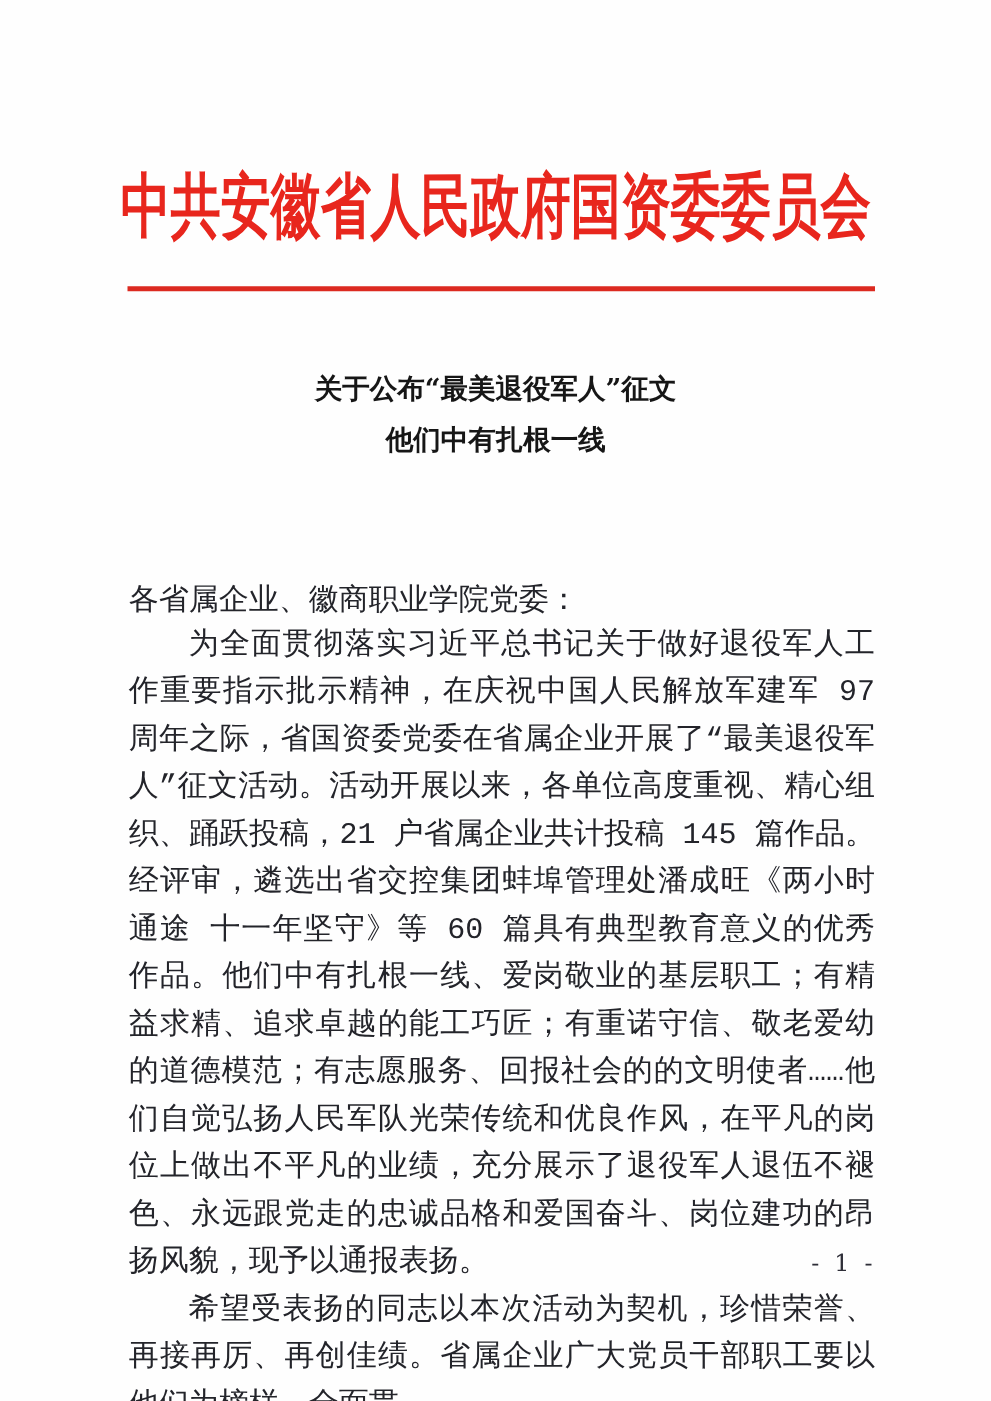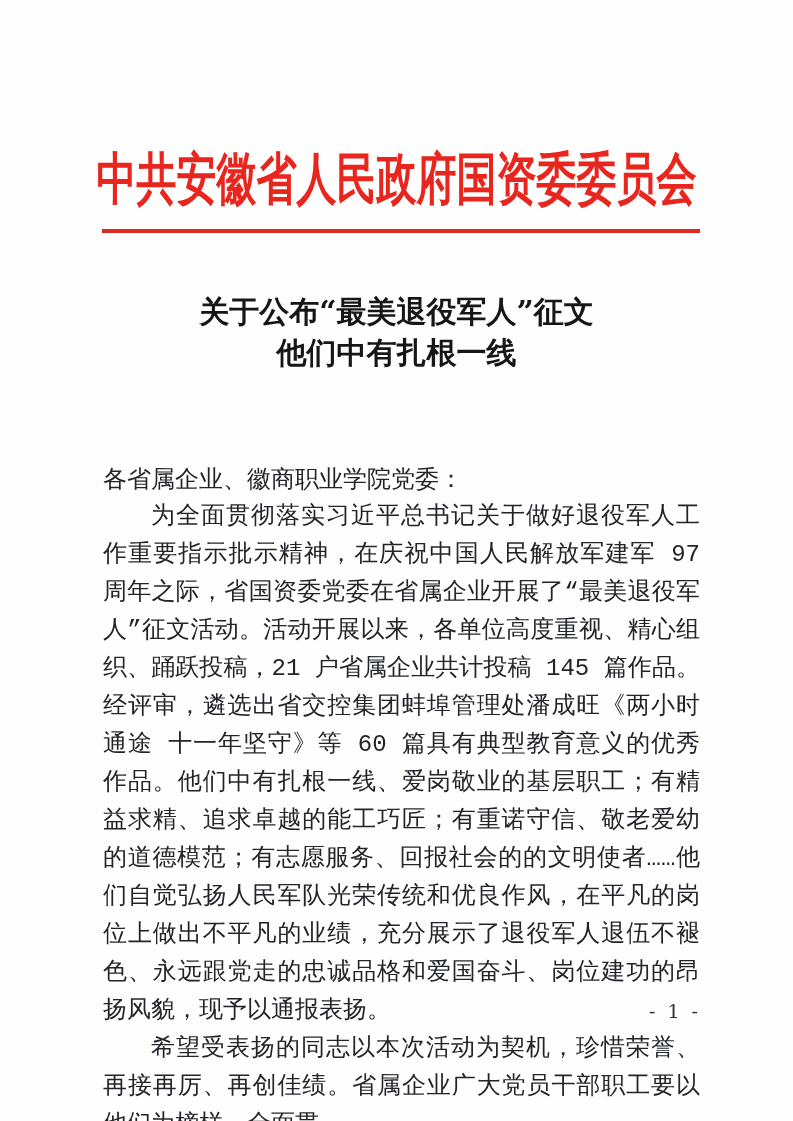--- a/index.html
+++ b/index.html
@@ -11,21 +11,21 @@
     position: relative;
     width: 793px;
     height: 1121px;
     background: #fefefe;
     overflow: hidden;
     font-family: "DejaVu Serif", "Liberation Serif", serif;
   }
   
   .red-head {
     position: absolute;
-    top: 158px;
+    top: 146px;
     left: 0;
     width: 100%;
     text-align: center;
     text-decoration: underline;
   }
   .red-head .stretch {
     display: inline-block;
     font-size: 40px;
     font-weight: bold;
     color: #e8261d;
@@ -46,21 +46,21 @@
   }
   
   .doc-title {
     position: absolute;
     top: 291px;
     left: 0;
     width: 100%;
     text-align: center;
     font-weight: bold;
     color: #161616;
-    font-size: 30px;
+    font-size: 22px;
     line-height: 41px;
   }
   
   .body-text {
     position: absolute;
     top: 418px;
     left: 103px;
     width: 597px;
     font-size: 24px;
     line-height: 38px;

